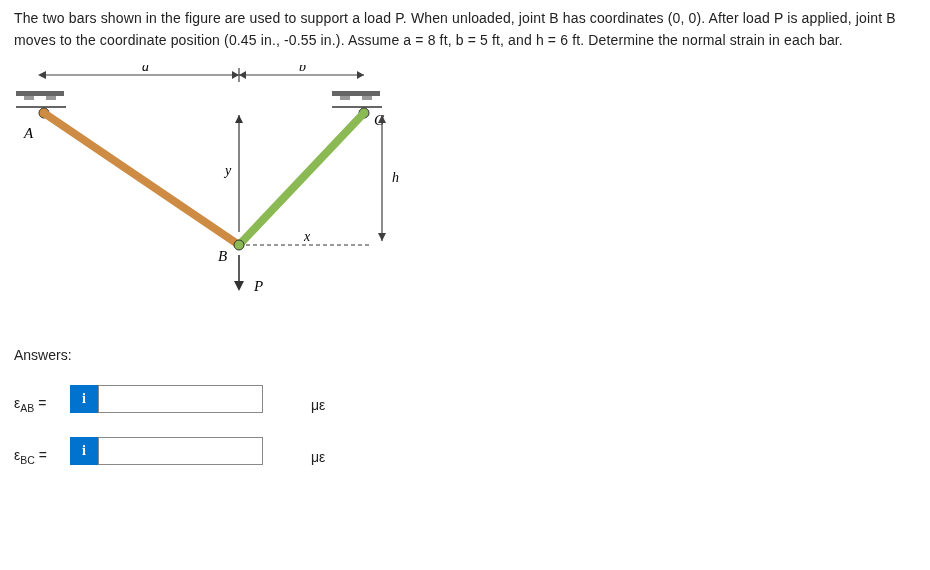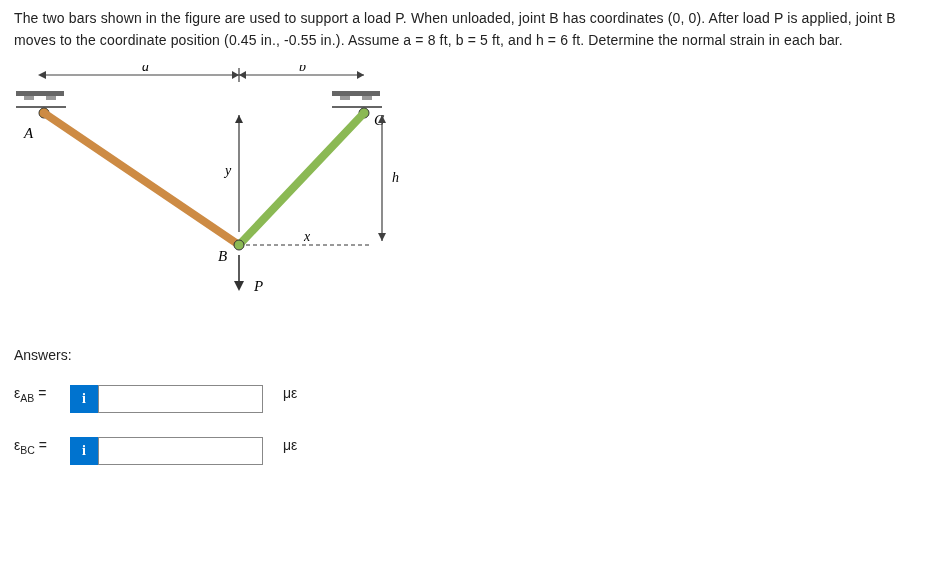--- a/index.html
+++ b/index.html
@@ -26,21 +26,21 @@
       position: relative;
       margin: 8px 0 28px 0;
     }
     .answers-label {
       margin-bottom: 22px;
       margin-top: 32px;
       font-size: 14px;
     }
     .answer-row {
       display: flex;
-      align-items: flex-start;
+      align-items: flex-end;
       margin-bottom: 24px;
       gap: 0;
     }
     .answer-label {
       width: 56px;
       font-size: 14px;
     }
     .sub {
       font-size: 0.75em;
       vertical-align: sub;
@@ -61,20 +61,21 @@
     .answer-input {
       height: 28px;
       width: 165px;
       border: 1px solid #888;
       padding: 2px 6px;
       font-size: 14px;
       margin-right: 20px;
     }
     .unit-label {
       font-size: 14px;
+      margin-left: 28px;
     }
   </style>
 </head>
 <body>
 
 <div class="problem-text">
   <span>The two bars shown in the figure are used to support a load P. When unloaded, joint B has coordinates (0, 0). After load P is applied, joint B moves to the coordinate position (0.45 in., -0.55 in.). Assume a = 8 ft, b = 5 ft, and h = 6 ft. Determine the normal strain in each bar.</span>
 </div>
 
 <div class="figure-container">

